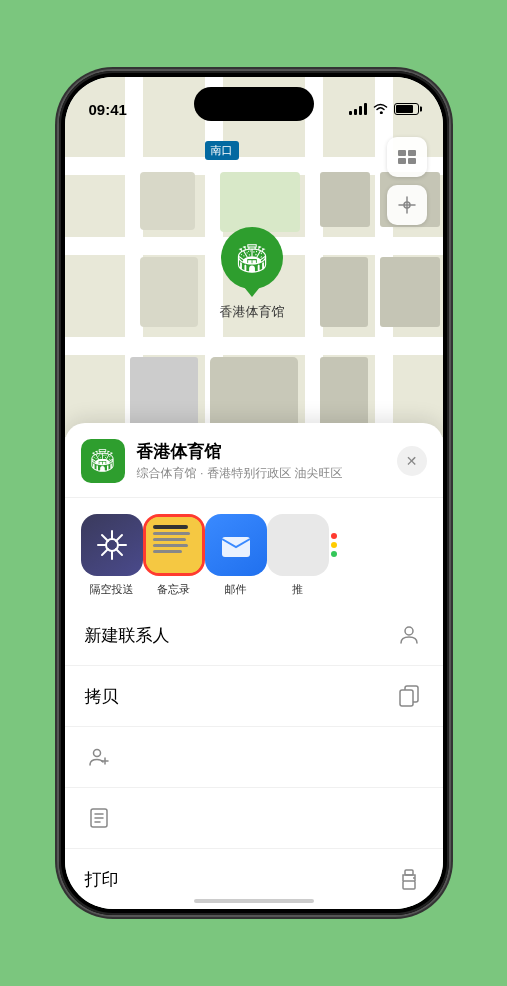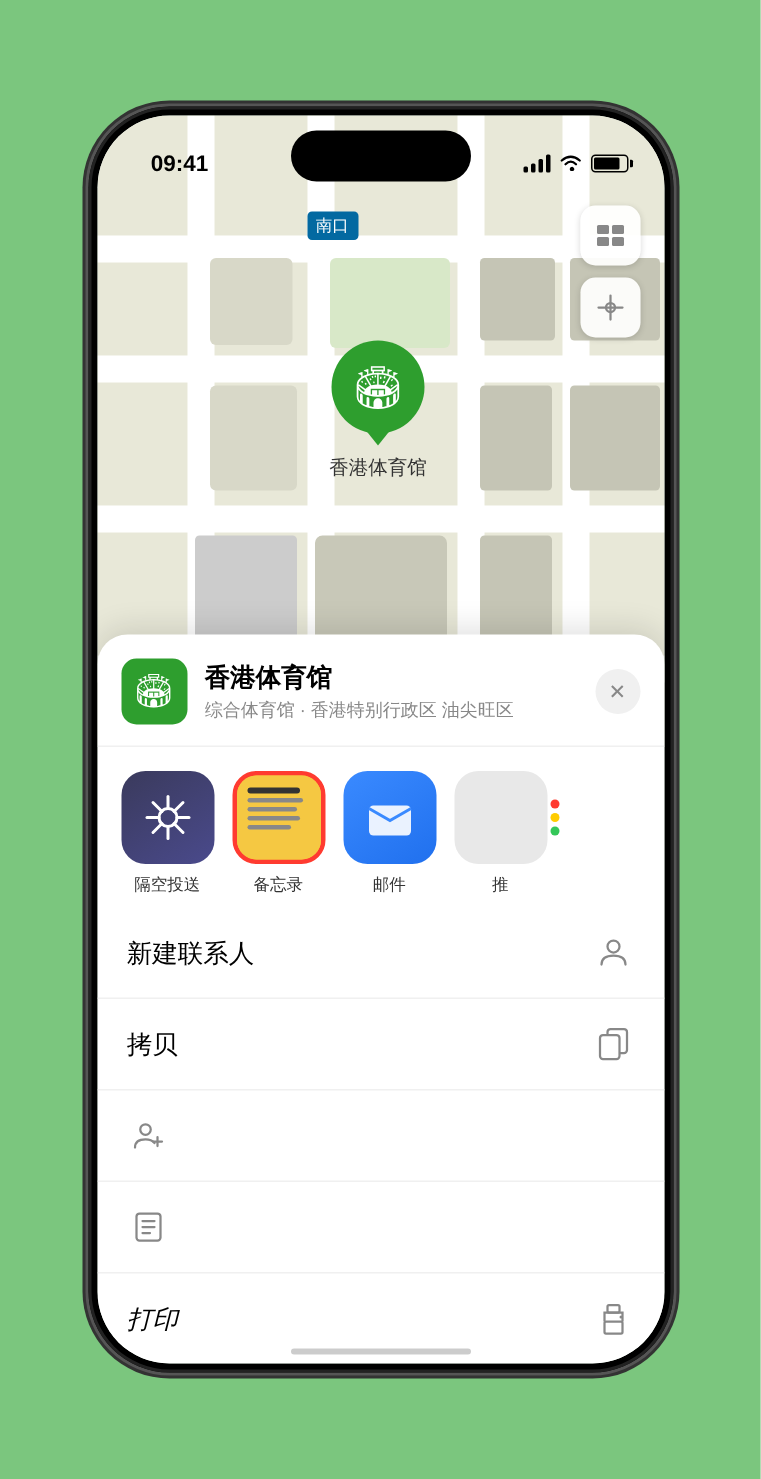--- a/index.html
+++ b/index.html
@@ -27,21 +27,21 @@
       left: 6px;
       right: 6px;
       bottom: 6px;
       border-radius: 48px;
       overflow: hidden;
       background: #e8f5e9;
     }
     
     .status-bar {
       position: absolute;
-      top: 0; left: 12px; right: 0;
+      top: 0; left: 0; right: 0;
       height: 50px;
       display: flex;
       align-items: center;
       justify-content: space-between;
       padding: 14px 24px 0;
       z-index: 10;
     }
     .status-time {
       font-size: 15px;
       font-weight: 600;
@@ -275,21 +275,20 @@
       align-items: center;
       justify-content: center;
       font-size: 14px;
       color: #888;
       cursor: pointer;
     }
     
     .share-apps {
       display: flex;
       padding: 16px 16px 8px;
-      gap: 12px;
       overflow: hidden;
     }
     .app-item {
       display: flex;
       flex-direction: column;
       align-items: center;
       gap: 6px;
       flex-shrink: 0;
     }
     .app-icon {
@@ -566,21 +565,21 @@
 
         <div class="action-row">
           <div class="action-icon">
             <svg width="24" height="24" viewBox="0 0 24 24" fill="none">
               <rect x="4" y="3" width="16" height="18" rx="2" stroke="#888" stroke-width="1.5" fill="none"></rect>
               <path d="M8 8 L16 8 M8 12 L16 12 M8 16 L13 16" stroke="#888" stroke-width="1.5" stroke-linecap="round"></path>
             </svg>
           </div>
         </div>
 
-        <div class="action-row" style="border-bottom:none;font-style:italic;">
+        <div class="action-row" style="border-bottom:none;">
           <span class="action-label">打印</span>
           <div class="action-icon">
             <svg width="24" height="24" viewBox="0 0 24 24" fill="none">
               <rect x="6" y="14" width="12" height="8" rx="1" stroke="#888" stroke-width="1.5" fill="none"></rect>
               <path d="M6 14 L6 8 L18 8 L18 14" stroke="#888" stroke-width="1.5" fill="none"></path>
               <rect x="8" y="3" width="8" height="5" rx="1" stroke="#888" stroke-width="1.5" fill="none"></rect>
               <circle cx="17" cy="11" r="1" fill="#888"></circle>
             </svg>
           </div>
         </div>

